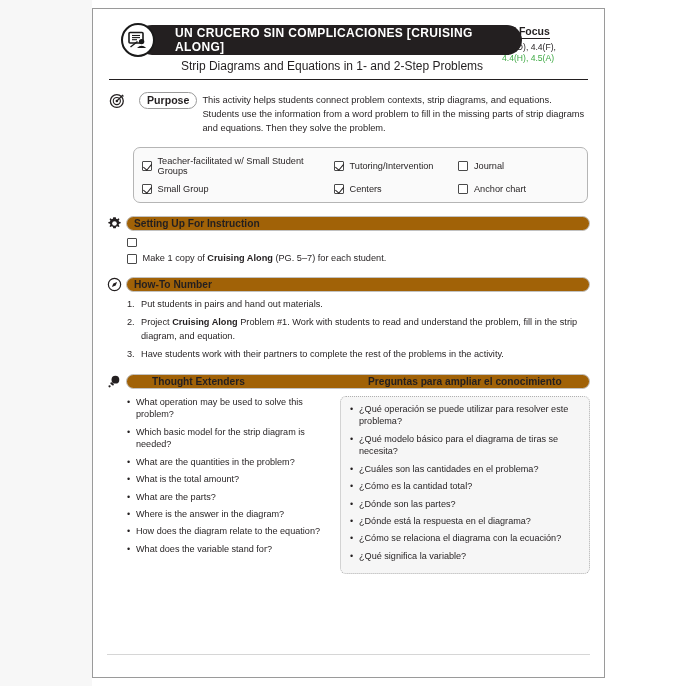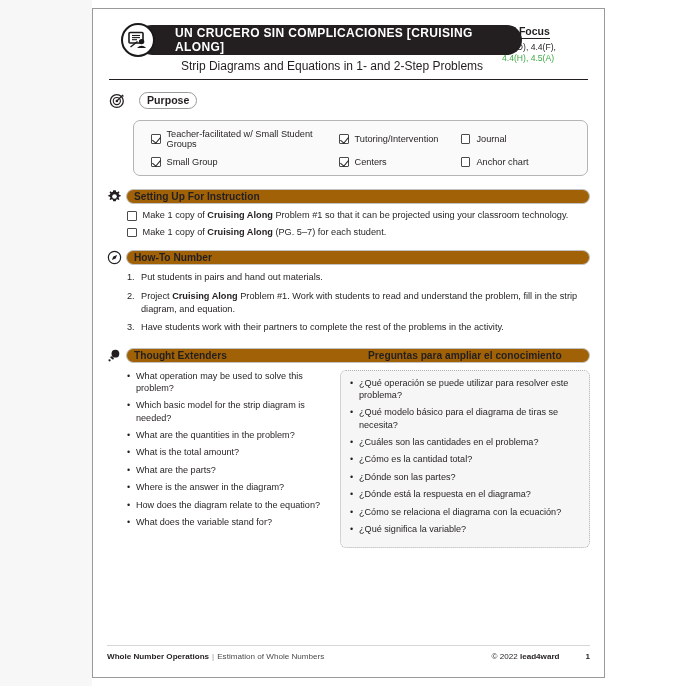--- a/index.html
+++ b/index.html
@@ -86,21 +86,21 @@
   .purpose-text {
     font-size: 9.3px; color: #231f20; line-height: 1.5; flex: 1;
     padding-top: 2px;
   }
 
   
   .group-box {
     margin-top: 11px; margin-left: 26px; margin-right: 2px;
     border: 1px solid #b5b5b5; border-radius: 7px;
     background: #fafafa;
-    padding: 8px 10px 8px 17px;
+    padding: 8px 10px 8px 8px;
     display: grid;
     grid-template-columns: 1.62fr 1.05fr 1fr;
     row-gap: 8px;
   }
   .cbx-item { display: flex; align-items: center; font-size: 9.2px; color: #231f20; }
   .cbx {
     width: 9.5px; height: 9.5px; flex: 0 0 9.5px;
     border: 1px solid #4a4a4a; background: #fff;
     margin-right: 6px; position: relative; border-radius: 1px;
   }
@@ -118,21 +118,21 @@
   .sec-icon { width: 15px; height: 15px; flex: 0 0 15px; margin-right: 4px; }
   .sec-bar {
     flex: 1; height: 15px;
     border: 1px solid #c2c2c2; border-radius: 8px;
     background: #a16207;
     display: flex; align-items: center;
     padding-left: 7px;
   }
   .sec-bar span { font-size: 10.2px; font-weight: bold; color: #231f20; }
   .sec-bar.split { padding-left: 0; position: relative; }
-  .sec-bar .half-a { width: 232px; padding-left: 7px; }
+  .sec-bar .half-a { width: 232px; padding-left: 25px; }
   .sec-bar .half-b { padding-left: 9px; }
 
   .sec-body { margin-top: 6px; padding-left: 20px; }
   .todo-row { display: flex; align-items: flex-start; margin-bottom: 6px; font-size: 9.2px; color: #231f20; }
   .todo-row .cbx { margin-top: 1px; }
   .num-row { display: flex; align-items: flex-start; margin-bottom: 5px; font-size: 9.2px; color: #231f20; line-height: 1.45; }
   .num-row .num { flex: 0 0 14px; text-align: left; }
   .num-row .txt { flex: 1; }
   b { font-weight: bold; }
 
@@ -204,20 +204,21 @@
         <span class="purpose-icon">
           <svg width="17" height="17" viewBox="0 0 20 20">
             <circle cx="9.2" cy="10.6" r="7.6" fill="none" stroke="#231f20" stroke-width="1.5"></circle>
             <circle cx="9.2" cy="10.6" r="4.2" fill="none" stroke="#231f20" stroke-width="1.3"></circle>
             <circle cx="9.2" cy="10.6" r="1.5" fill="#231f20"></circle>
             <line x1="9.2" y1="10.6" x2="16.5" y2="3.4" stroke="#231f20" stroke-width="1.5"></line>
             <path d="M16.5 3.4 l0.9 2.2 l-2.4 -0.7 z" fill="#231f20"></path>
           </svg>
         </span>
         <span class="purpose-pill">Purpose</span>
+        <span class="purpose-text">This activity helps students connect problem contexts, strip diagrams, and equations. Students use the information from a word problem to fill in the missing parts of strip diagrams and equations. Then they solve the problem.</span>
       </div>
     </div>
 
     <div class="group-box">
       <div class="cbx-item">
         <span class="cbx checked"></span>
         <span>Teacher-facilitated w/ Small Student Groups</span>
       </div>
       <div class="cbx-item">
         <span class="cbx checked"></span>
@@ -249,23 +250,20 @@
             <circle cx="10" cy="10" r="3.1" fill="#ffffff"></circle>
           </svg>
         </span>
         <div class="sec-bar">
           <span>Setting Up For Instruction</span>
         </div>
       </div>
       <div class="sec-body">
         <div class="todo-row">
           <span class="cbx"></span>
-          <span>
-            <span>Make 1 copy of </span><b>Cruising Along</b><span> Problem #1 so that it can be projected using your classroom technology.</span>
-          </span>
         </div>
         <div class="todo-row">
           <span class="cbx"></span>
           <span>
             <span>Make 1 copy of </span><b>Cruising Along</b><span> (PG. 5–7) for each student.</span>
           </span>
         </div>
       </div>
     </div>
 
@@ -380,25 +378,16 @@
           <div class="bullet">
               <span class="dot">•</span>
               <span class="btxt">¿Qué significa la variable?</span>
             </div>
         </div>
       </div>
     </div>
 
     <div class="footer">
       <div class="footer-rule"></div>
-      <div class="footer-row">
-        <div class="footer-left">
-          <b>Whole Number Operations</b><span class="fl-sep">|</span><span class="fl-sub">Estimation of Whole Numbers</span>
-        </div>
-        <div class="footer-right">
-          <span>© 2022 </span><b>lead4ward</b>
-        </div>
-        <div class="footer-page">1</div>
-      </div>
     </div>
 
   </div>
 </div>
 
 </body></html>

